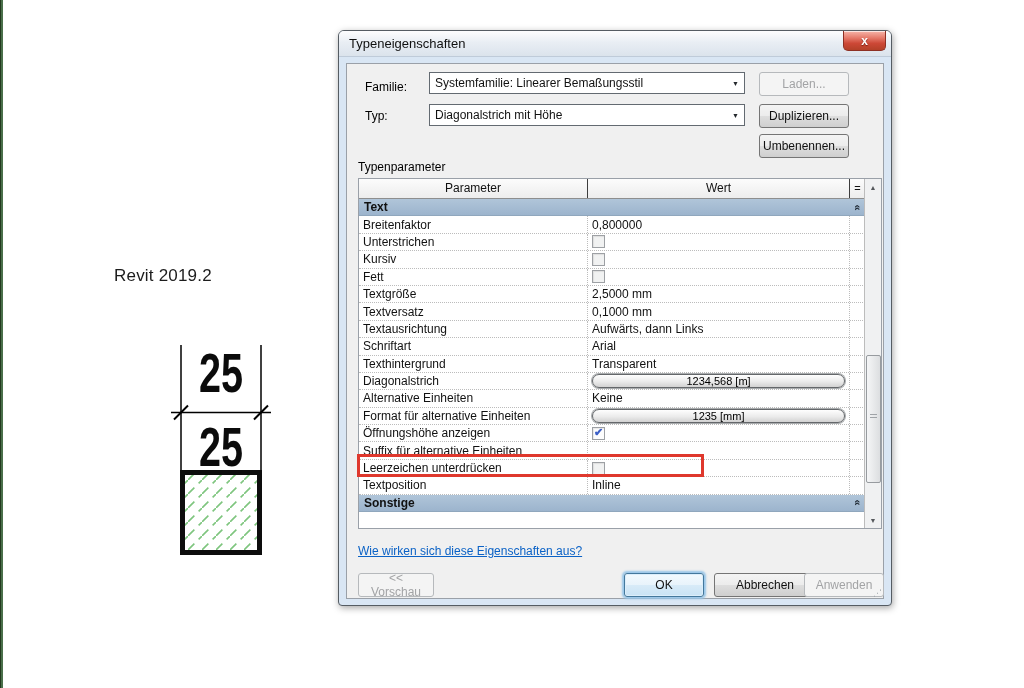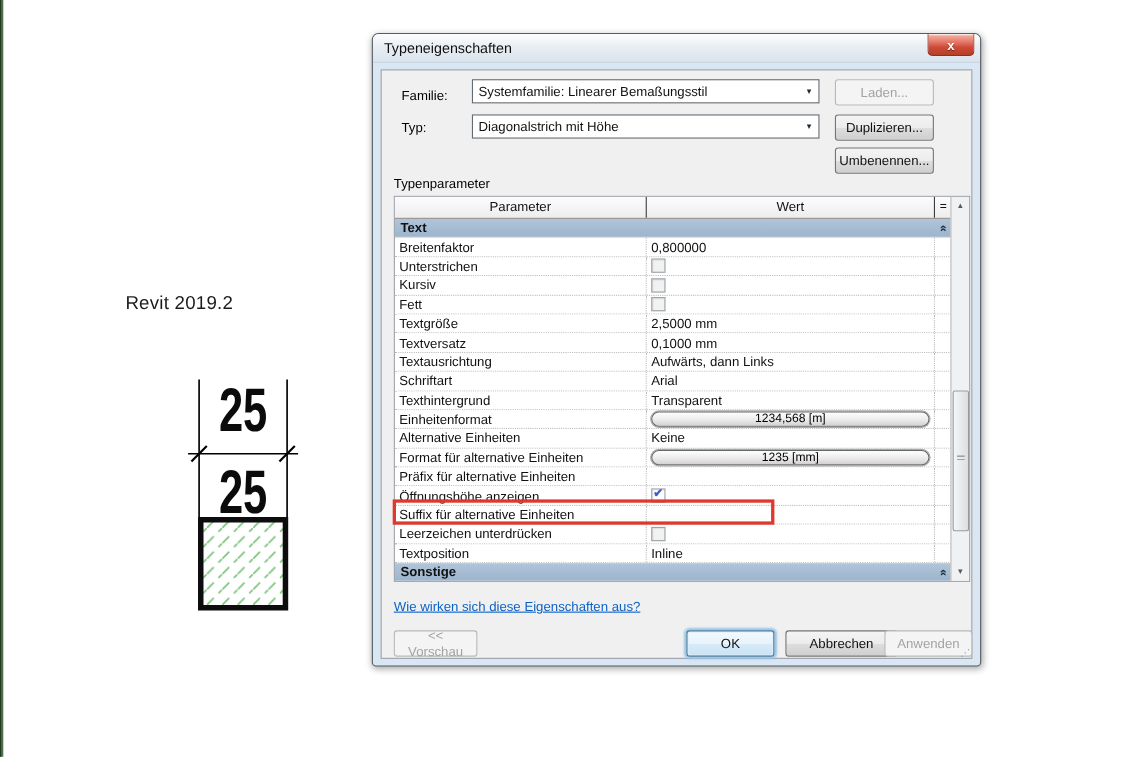--- a/index.html
+++ b/index.html
@@ -225,44 +225,37 @@
             <span class="ecell"></span>
           </div>
           <div class="trow">
             <span class="pcell">Texthintergrund</span>
             <span class="vcell">
               <span>Transparent</span>
             </span>
             <span class="ecell"></span>
           </div>
           <div class="trow">
-            <span class="pcell">Einheitenformat</span>
+            <span class="pcell">Diagonalstrich</span>
             <span class="vcell">
               <button class="unitbtn">1234,568 [m]</button>
             </span>
             <span class="ecell"></span>
           </div>
           <div class="trow">
             <span class="pcell">Alternative Einheiten</span>
             <span class="vcell">
               <span>Keine</span>
             </span>
             <span class="ecell"></span>
           </div>
           <div class="trow">
             <span class="pcell">Format für alternative Einheiten</span>
             <span class="vcell">
               <button class="unitbtn">1235 [mm]</button>
-            </span>
-            <span class="ecell"></span>
-          </div>
-          <div class="trow">
-            <span class="pcell">Präfix für alternative Einheiten</span>
-            <span class="vcell">
-              <span></span>
             </span>
             <span class="ecell"></span>
           </div>
           <div class="trow">
             <span class="pcell">Öffnungshöhe anzeigen</span>
             <span class="vcell">
               <span class="cb checked">
                 <span class="mark">✔</span>
               </span>
             </span>

